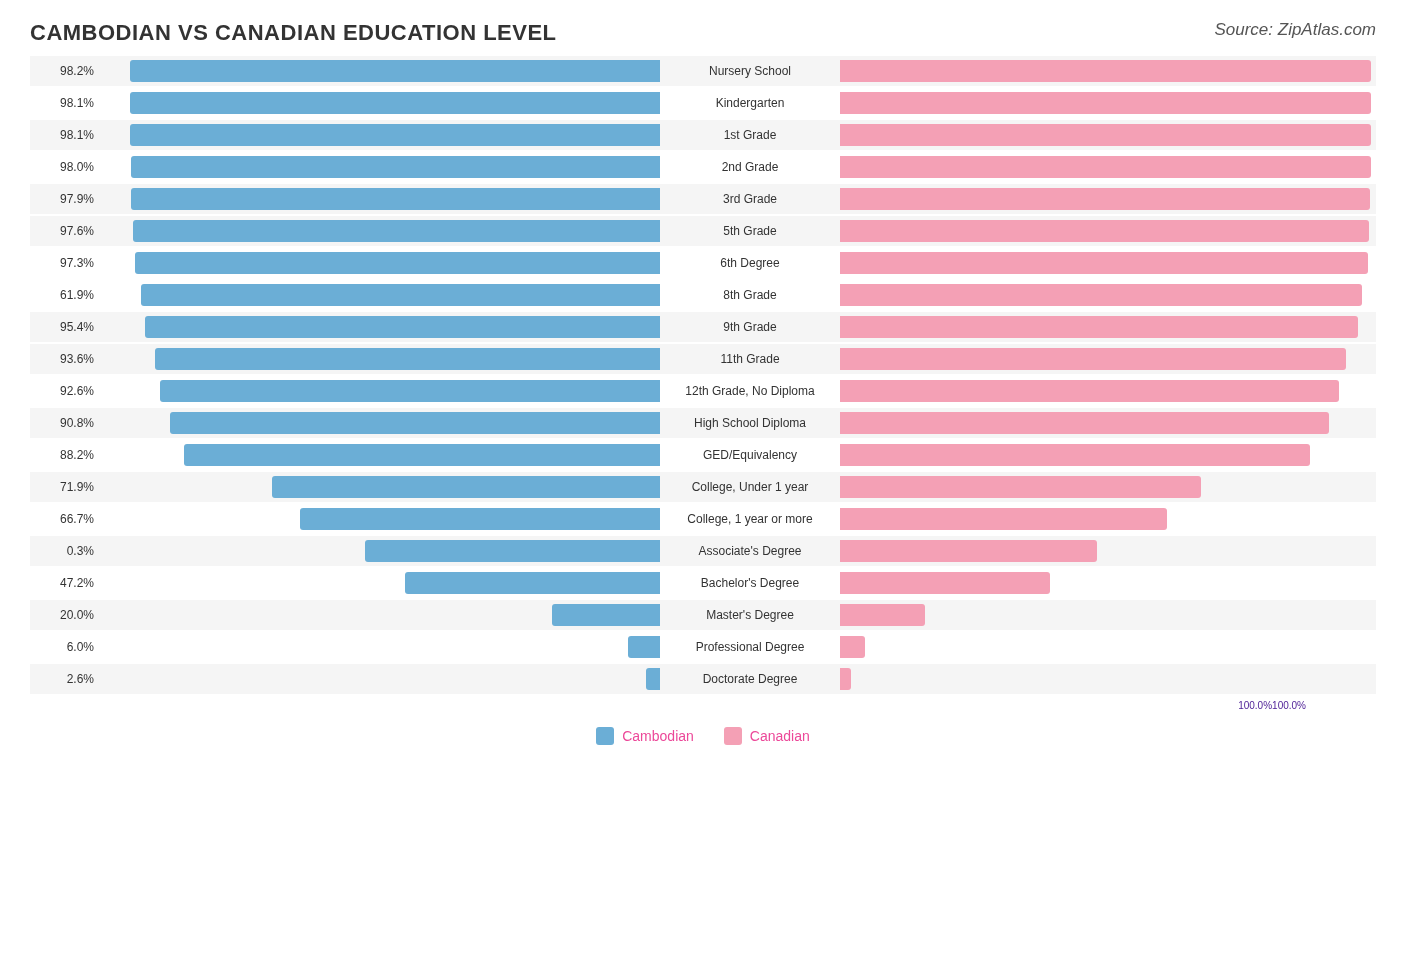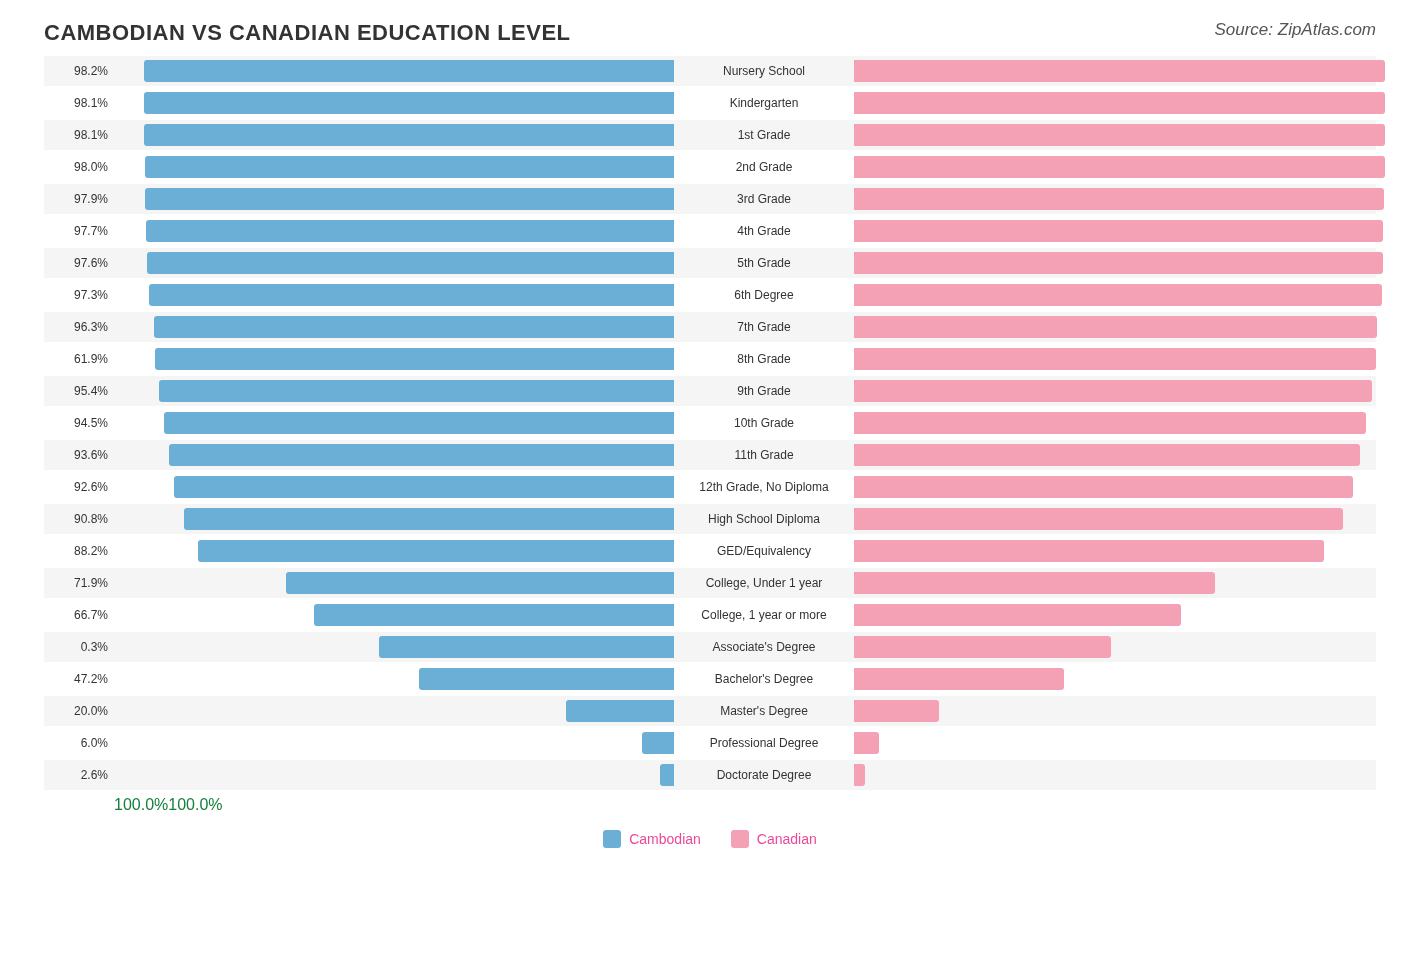--- a/index.html
+++ b/index.html
@@ -4,21 +4,21 @@
   <style>
     * { box-sizing: border-box; margin: 0; padding: 0; }
     body {
       background: #fff;
       font-family: Arial, sans-serif;
       width: 1406px;
       min-height: 975px;
       position: relative;
     }
     .chart-container {
-      padding: 20px 30px 60px 44px;
+      padding: 20px 30px 60px 30px;
       position: relative;
     }
     .title {
       font-size: 22px;
       font-weight: bold;
       color: #333;
       margin-bottom: 6px;
       letter-spacing: 0.5px;
     }
     .source {
@@ -109,24 +109,24 @@
       font-size: 14px;
       color: #ec4899;
     }
     .legend-box {
       width: 18px;
       height: 18px;
       border-radius: 3px;
     }
     .bottom-labels {
       display: flex;
-      justify-content: flex-start;
+      justify-content: flex-end;
       padding: 4px 70px 0 70px;
-      font-size: 16px;
-      color: #15803d;
+      font-size: 10px;
+      color: #4c1d95;
     }
   </style>
 </head>
 <body>
 
 <div class="chart-container">
   <div class="title">CAMBODIAN VS CANADIAN EDUCATION LEVEL</div>
   <div class="source">Source: ZipAtlas.com</div>
 
   <div class="chart-area" id="chart-area">
@@ -179,31 +179,20 @@
     <div class="left-val">97.9%</div>
     <div class="left-bar-wrap">
       <div class="left-bar" style="width:528.6600000000001px;"></div>
     </div>
     <div class="center-label">3rd Grade</div>
     <div class="right-bar-wrap">
       <div class="right-bar" style="width:530.28px;"></div>
     </div>
     <div class="right-val">98.2%</div>
   </div>
-      <div class="bar-row">
-    <div class="left-val">97.7%</div>
-    <div class="left-bar-wrap">
-      <div class="left-bar" style="width:527.58px;"></div>
-    </div>
-    <div class="center-label">4th Grade</div>
-    <div class="right-bar-wrap">
-      <div class="right-bar" style="width:529.2px;"></div>
-    </div>
-    <div class="right-val">98.0%</div>
-  </div>
       <div class="bar-row striped">
     <div class="left-val">97.6%</div>
     <div class="left-bar-wrap">
       <div class="left-bar" style="width:527.04px;"></div>
     </div>
     <div class="center-label">5th Grade</div>
     <div class="right-bar-wrap">
       <div class="right-bar" style="width:528.6600000000001px;"></div>
     </div>
     <div class="right-val">97.9%</div>
@@ -212,31 +201,20 @@
     <div class="left-val">97.3%</div>
     <div class="left-bar-wrap">
       <div class="left-bar" style="width:525.42px;"></div>
     </div>
     <div class="center-label">6th Degree</div>
     <div class="right-bar-wrap">
       <div class="right-bar" style="width:527.58px;"></div>
     </div>
     <div class="right-val">97.7%</div>
   </div>
-      <div class="bar-row striped">
-    <div class="left-val">96.3%</div>
-    <div class="left-bar-wrap">
-      <div class="left-bar" style="width:520.02px;"></div>
-    </div>
-    <div class="center-label">7th Grade</div>
-    <div class="right-bar-wrap">
-      <div class="right-bar" style="width:523.26px;"></div>
-    </div>
-    <div class="right-val">96.9%</div>
-  </div>
       <div class="bar-row">
     <div class="left-val">61.9%</div>
     <div class="left-bar-wrap">
       <div class="left-bar" style="width:518.9399999999999px;"></div>
     </div>
     <div class="center-label">8th Grade</div>
     <div class="right-bar-wrap">
       <div class="right-bar" style="width:521.64px;"></div>
     </div>
     <div class="right-val">96.6%</div>
@@ -244,31 +222,20 @@
       <div class="bar-row striped">
     <div class="left-val">95.4%</div>
     <div class="left-bar-wrap">
       <div class="left-bar" style="width:515.1600000000001px;"></div>
     </div>
     <div class="center-label">9th Grade</div>
     <div class="right-bar-wrap">
       <div class="right-bar" style="width:517.86px;"></div>
     </div>
     <div class="right-val">95.9%</div>
-  </div>
-      <div class="bar-row">
-    <div class="left-val">94.5%</div>
-    <div class="left-bar-wrap">
-      <div class="left-bar" style="width:510.29999999999995px;"></div>
-    </div>
-    <div class="center-label">10th Grade</div>
-    <div class="right-bar-wrap">
-      <div class="right-bar" style="width:512.46px;"></div>
-    </div>
-    <div class="right-val">94.9%</div>
   </div>
       <div class="bar-row striped">
     <div class="left-val">93.6%</div>
     <div class="left-bar-wrap">
       <div class="left-bar" style="width:505.43999999999994px;"></div>
     </div>
     <div class="center-label">11th Grade</div>
     <div class="right-bar-wrap">
       <div class="right-bar" style="width:505.98px;"></div>
     </div>

